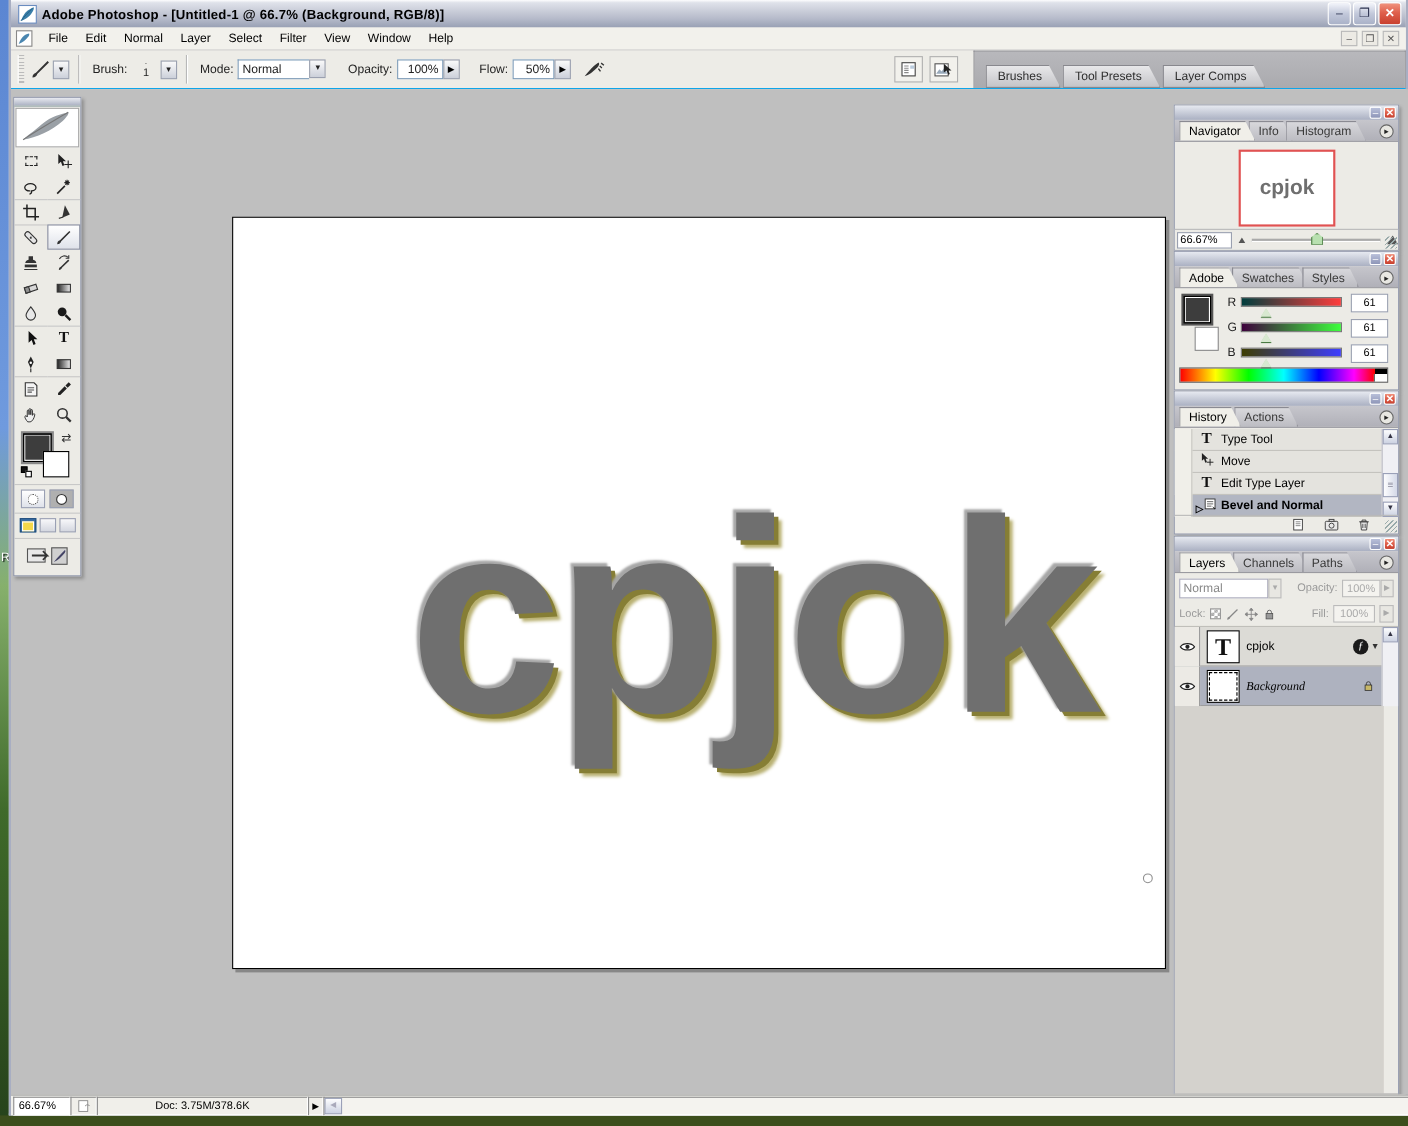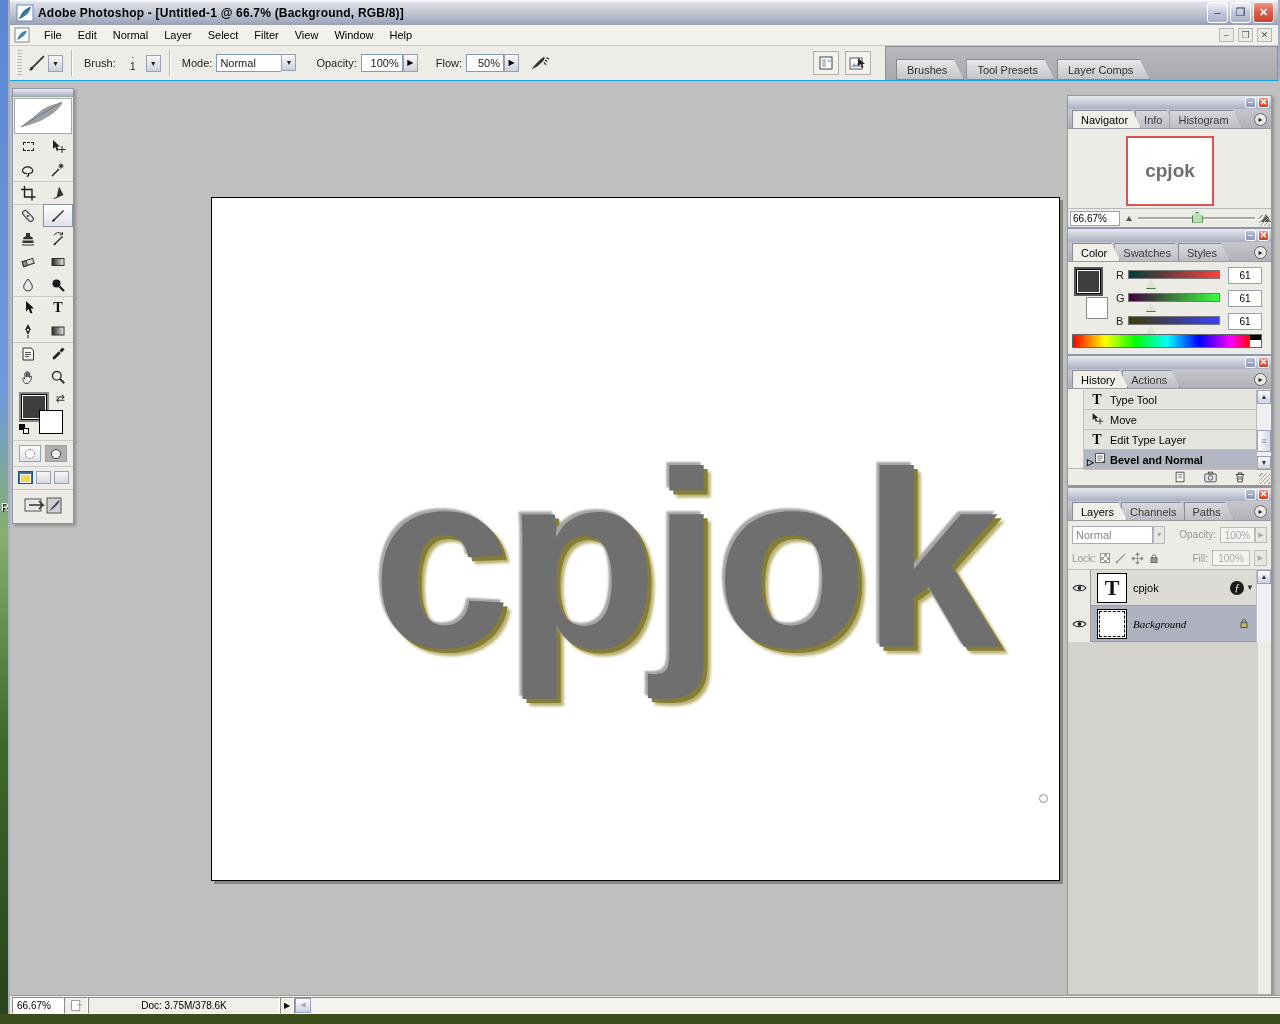--- a/index.html
+++ b/index.html
@@ -517,21 +517,21 @@
           <span class="p-grip"></span>
         </div>
       </div>
 
       <div class="abs palette" id="colorpal">
         <div class="p-title">
           <span class="pm-btn">–</span>
           <span class="pm-btn x">✕</span>
         </div>
         <div class="p-tabs">
-          <span class="ptab active">Color</span>
+          <span class="ptab active">Adobe</span>
           <span class="ptab">Swatches</span>
           <span class="ptab">Styles</span>
           <span class="pmenu">▸</span>
         </div>
         <div class="abs" id="color-swatches">
           <span class="abs" id="c-fg"></span>
           <span class="abs" id="c-bg"></span>
         </div>
         <div class="abs ch-row" id="ch-r" style="top:38px;">
           <span class="ch-lbl">R</span>

